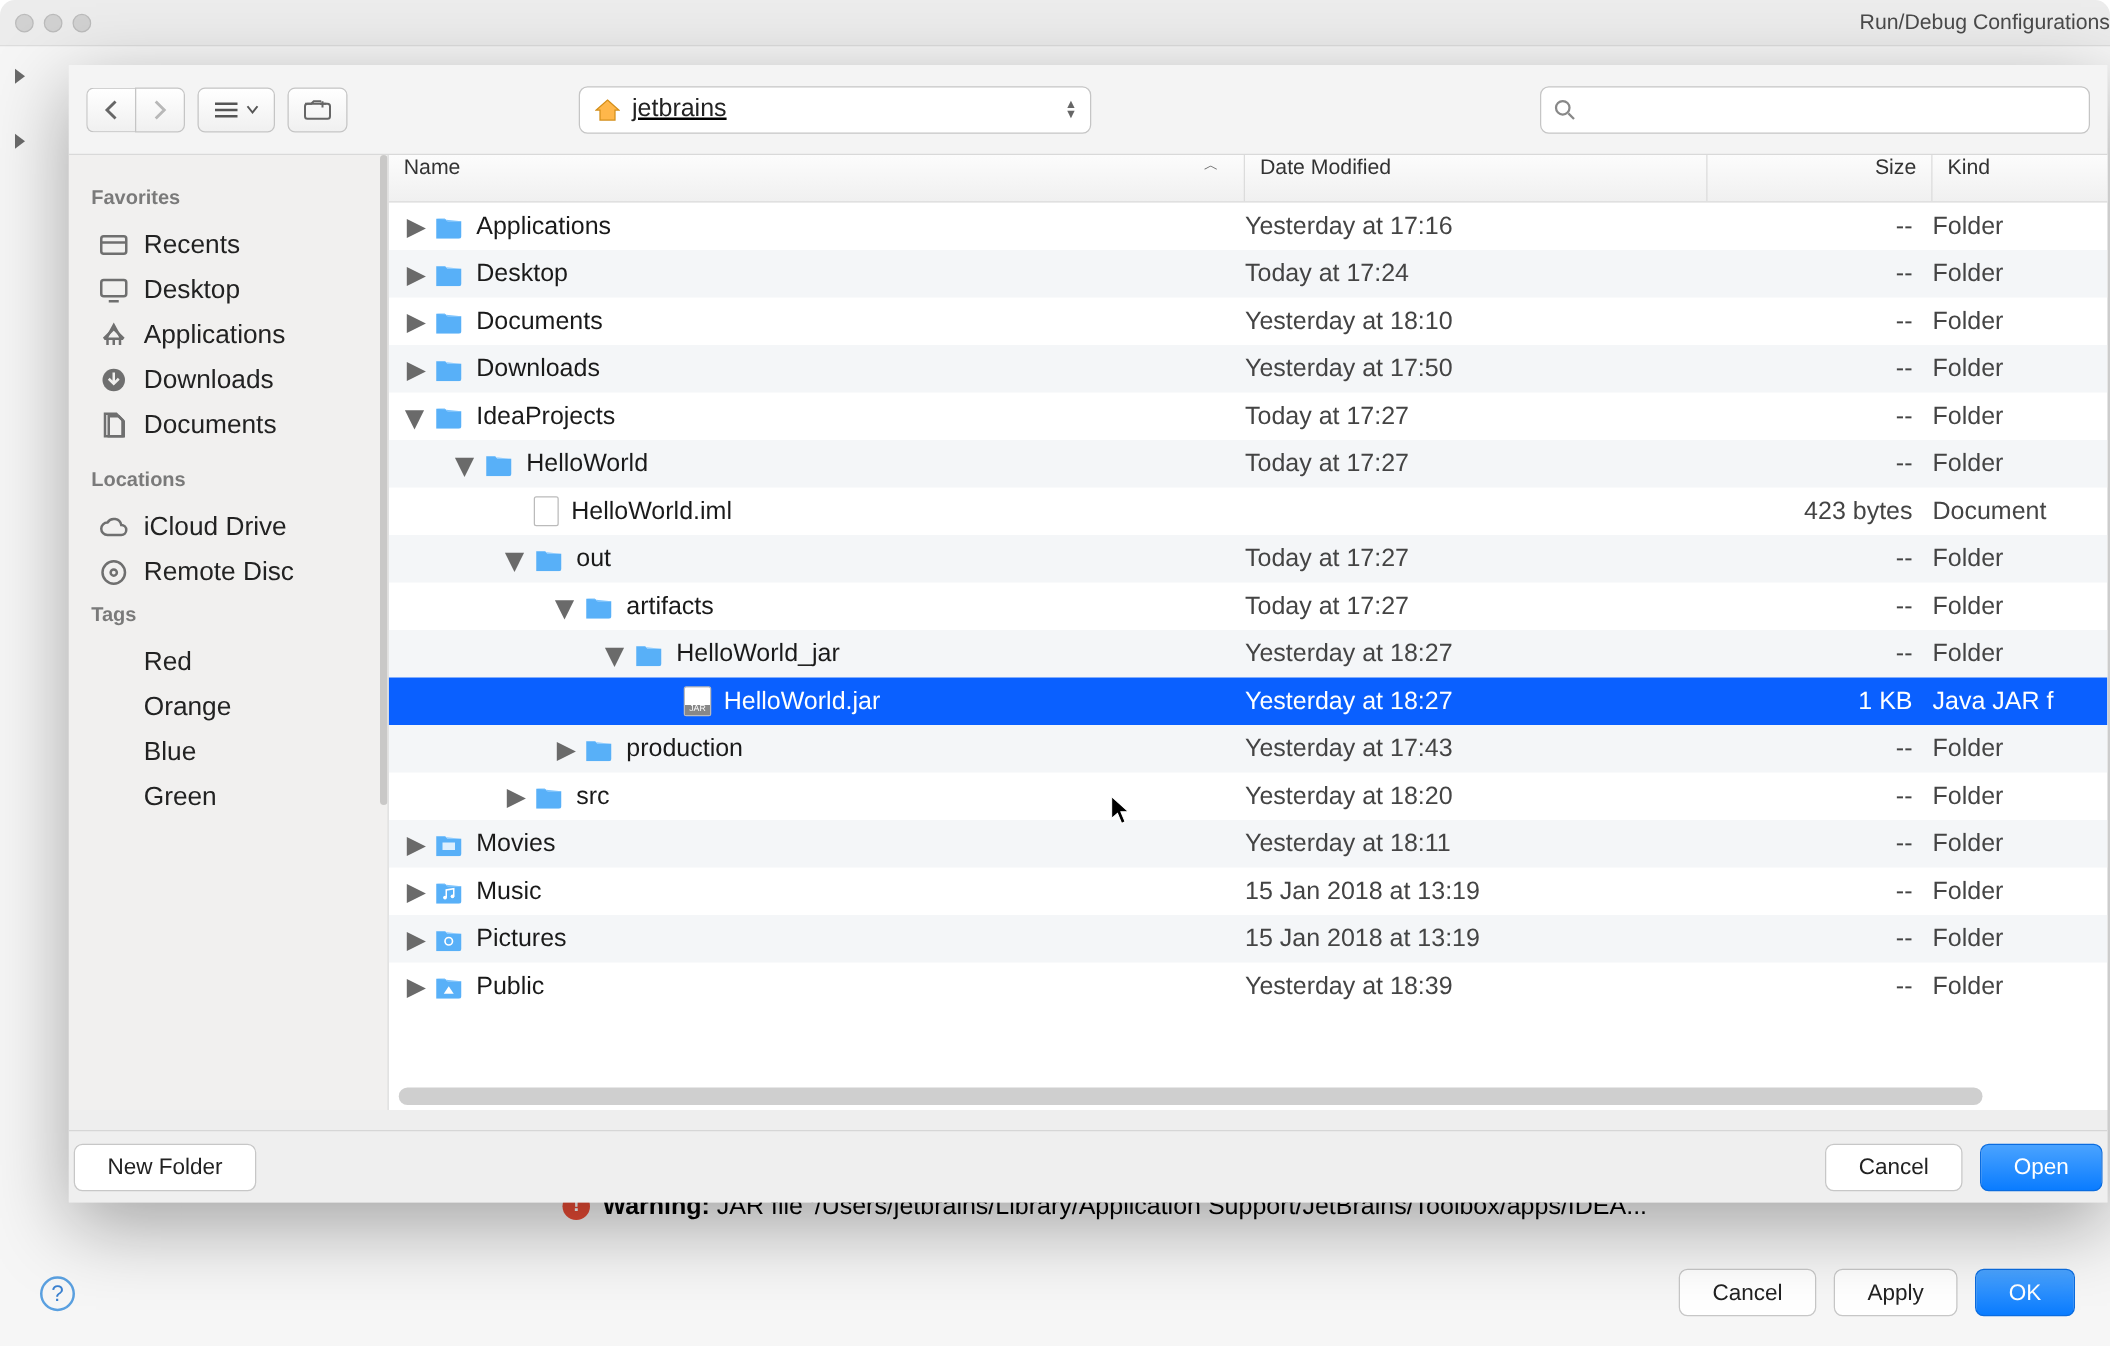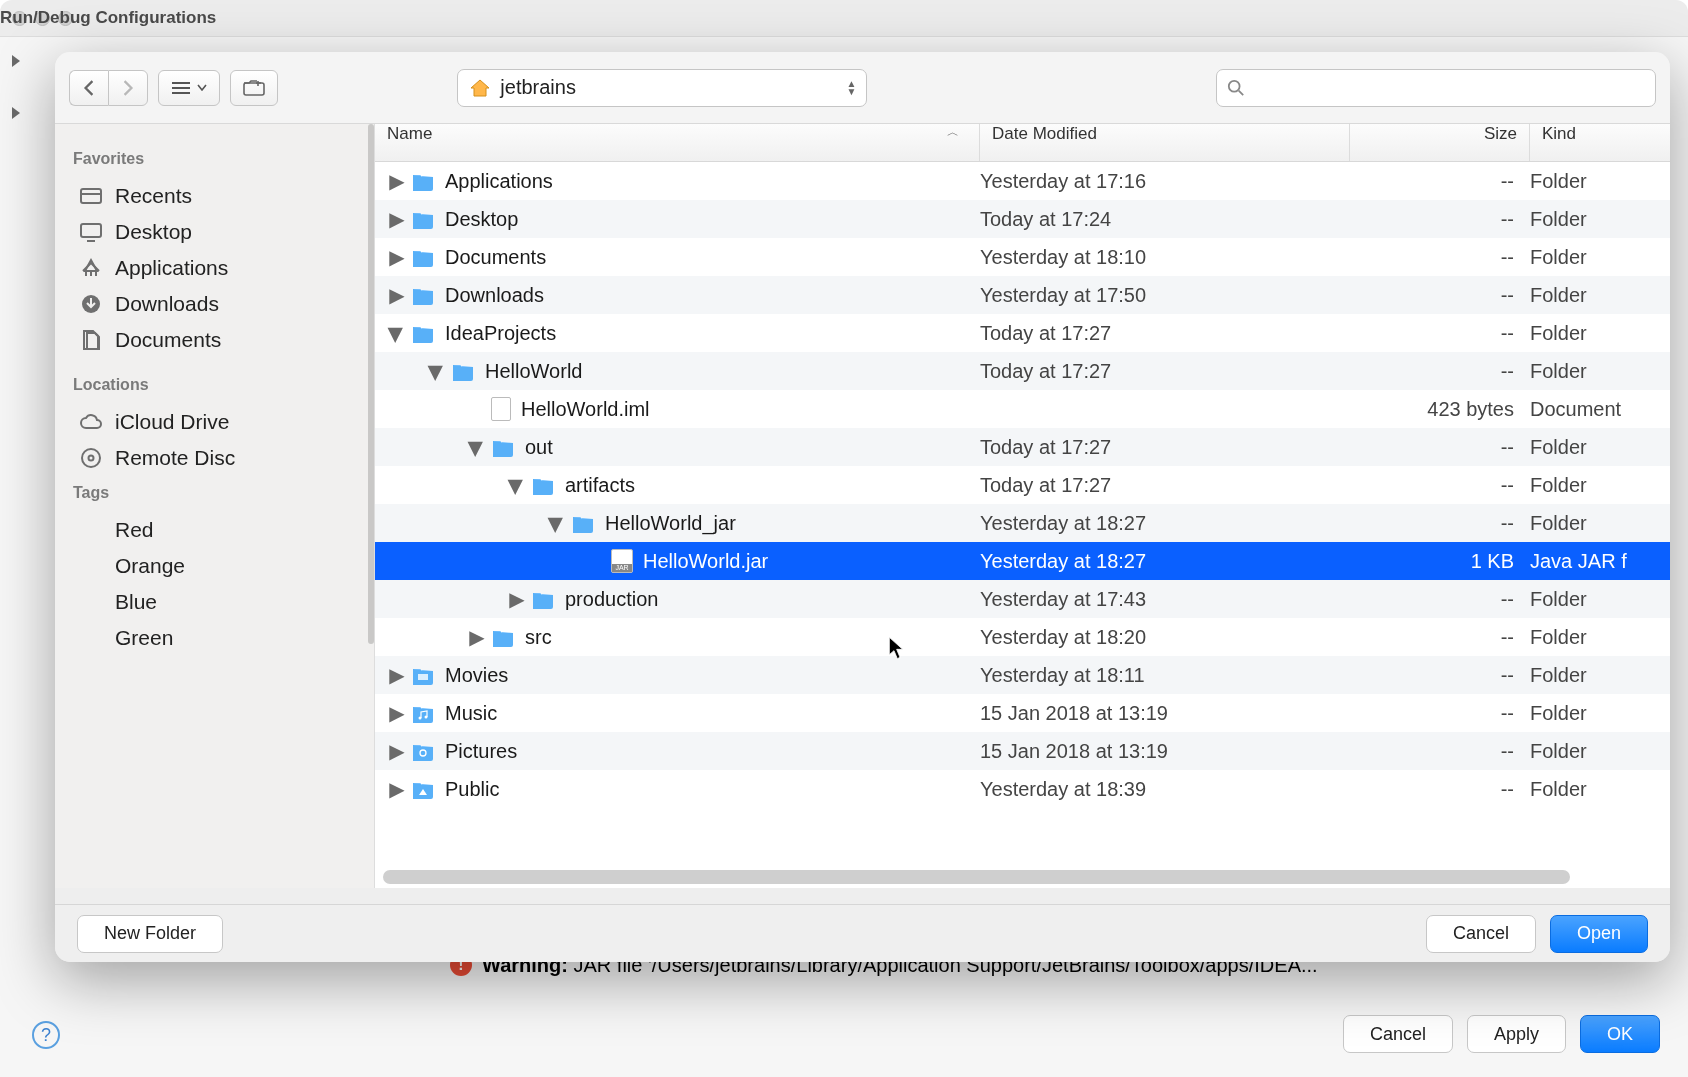--- a/index.html
+++ b/index.html
@@ -2,54 +2,54 @@
 <html><head>
 <meta charset="utf-8">
 <style>
 * { box-sizing: border-box; margin: 0; padding: 0; font-family: -apple-system, "Helvetica Neue", Arial, sans-serif; }
 body { background: #fff; width: 1688px; height: 1077px; overflow: hidden; position: relative; }
 
 
 .bg-window { position:absolute; inset:0; background:#ececec; border-radius:12px; }
 .bg-titlebar { height:36px; display:flex; align-items:center; padding:0 12px; gap:8px; }
 .traffic { width:15px; height:15px; border-radius:50%; background:#d1d1d1; border:1px solid #bbb; }
-.bg-title { position:absolute; left:0; right:0; text-align:left; font-size:17px; color:#4a4a4a; pointer-events:none;font-weight:bold; }
+.bg-title { position:absolute; left:0; right:0; text-align:right; font-size:17px; color:#4a4a4a; pointer-events:none; }
 .bg-body { position:absolute; top:36px; left:0; right:0; bottom:0; background:#f6f6f6; border-top:1px solid #ddd; }
 .bg-left { position:absolute; left:12px; top:18px; width:22px; }
 .bg-tri { width:0;height:0;border-top:6px solid transparent;border-bottom:6px solid transparent;border-left:8px solid #6a6a6a; margin-bottom:40px; }
 .bg-right-n { position:absolute; right:18px; top:55px; font-size:20px; color:#333; }
 
 .bg-warnbar { position:absolute; left:450px; right:32px; bottom:92px; height:40px; display:flex; align-items:center; gap:10px; font-size:20px; }
 .warn-icon { width:22px;height:22px;border-radius:50%;background:#e94b35;color:#fff;display:flex;align-items:center;justify-content:center;font-weight:bold;font-size:16px; }
 .bg-warnbar b { font-weight:700; }
 
 .bg-buttons { position:absolute; right:28px; bottom:24px; display:flex; gap:14px; }
 .btn { height:38px; padding:0 26px; border-radius:7px; border:1px solid #c7c7c7; background:#fff; font-size:18px; color:#222; display:flex; align-items:center; cursor:pointer; }
 .btn.primary { background:linear-gradient(#4aa3ff,#0a7cff); color:#fff; border:1px solid #0a6ce0; }
 
 .help { position:absolute; left:32px; bottom:28px; width:28px; height:28px; border-radius:50%; border:2px solid #5aa0e0; color:#3a80d0; font-size:18px; display:flex; align-items:center; justify-content:center; }
 
 
-.dialog { position:absolute; left:55px; top:52px; right:18px; height:910px; background:#eee; border-radius:15px; box-shadow:0 18px 60px rgba(0,0,0,.35); overflow:hidden; }
+.dialog { position:absolute; left:55px; top:52px; right:2px; height:910px; background:#eee; border-radius:0; box-shadow:0 18px 60px rgba(0,0,0,.35); overflow:hidden;text-decoration:underline; }
 
 .toolbar { height:72px; background:#f4f4f4; border-bottom:1px solid #d9d9d9; display:flex; align-items:center; padding:0 14px; gap:10px; }
 .tb-btn { height:36px; border:1px solid #c5c5c5; border-radius:6px; background:linear-gradient(#fff,#f0f0f0); display:flex; align-items:center; justify-content:center; padding:0 12px; font-size:18px; color:#555; cursor:pointer; }
 .tb-pair { display:flex; }
 .tb-pair .tb-btn:first-child { border-radius:6px 0 0 6px; border-right:none; }
 .tb-pair .tb-btn:last-child { border-radius:0 6px 6px 0; }
 .path-pop { flex:0 0 410px; margin-left:auto; margin-right:auto; height:38px; border:1px solid #c5c5c5; border-radius:7px; background:#fff; display:flex; align-items:center; padding:0 12px; gap:10px; font-size:20px; color:#222; position:relative; }
 .path-pop .updn { position:absolute; right:10px; display:flex; flex-direction:column; font-size:10px; color:#666; line-height:8px; }
 .home-icon { width:20px;height:18px; }
 .searchbox { width:440px; height:38px; border:1px solid #c5c5c5; border-radius:7px; background:#fff; display:flex; align-items:center; padding:0 10px; gap:8px; color:#888; margin-left:auto; }
 .searchbox svg{width:18px;height:18px;}
 .searchbox input { border:none; outline:none; flex:1; font-size:18px; }
 
 .main { position:absolute; top:72px; left:0; right:0; bottom:74px; display:flex; }
 
-.sidebar { width:320px; background:#f1f0ef; border-right:1px solid #ddd; padding:18px 18px 0 18px; overflow:hidden; position:relative; }
+.sidebar { width:256px; background:#f1f0ef; border-right:1px solid #ddd; padding:18px 18px 0 18px; overflow:hidden; position:relative; }
 .sb-sh { font-size:16px; color:#7a7a7a; font-weight:600; margin:8px 0 10px; }
 .sb-item { display:flex; align-items:center; gap:12px; height:36px; padding:0 6px; font-size:21px; color:#222; border-radius:5px; cursor:pointer; }
 .sb-item svg, .sb-item .ic { width:24px;height:22px; color:#6f6f6f; flex:none; }
 .tagdot { width:16px;height:16px;border-radius:50%; }
 
 .sb-scroll { position:absolute; right:0; top:0; width:6px; height:68%; background:#c9c8c7; border-radius:3px; }
 
 .browser { flex:1; display:flex; flex-direction:column; background:#fff; }
 .cols { height:38px; background:linear-gradient(#fcfcfc,#f0f0f0); border-bottom:1px solid #d8d8d8; display:flex; align-items:center; font-size:17px; color:#333; }
 .col { padding:0 12px; display:flex; align-items:flex-start; border-right:1px solid #dcdcdc; height:100%; }
@@ -72,21 +72,21 @@
 .disc { width:12px; display:inline-flex; justify-content:center; margin-right:8px; color:#6a6a6a; }
 .disc.open { transform:rotate(90deg); transform-origin:40% 55%; }
 .row.sel .disc { color:#fff; }
 .fld { width:24px;height:20px; margin-right:10px; flex:none; }
 .doc-ic { width:20px;height:24px;margin-right:10px;flex:none; border:1px solid #bbb; border-radius:2px; background:#fff; position:relative; }
 .jar-ic { width:22px;height:24px;margin-right:10px;flex:none; background:#fff; border:1px solid #bbb; border-radius:2px; position:relative; }
 .jar-ic::after{content:"JAR";position:absolute;bottom:0;left:0;right:0;font-size:7px;background:#888;color:#fff;text-align:center;line-height:8px;}
 
 .hscroll { position:absolute; left:8px; right:100px; bottom:4px; height:14px; background:#cfcfcf; border-radius:7px; }
 
-.footer { position:absolute; left:0; right:0; bottom:0; height:58px; background:#efefef; border-top:1px solid #d6d6d6; display:flex; align-items:center; padding:0 22px; gap:14px; }
+.footer { position:absolute; left:0; right:0; bottom:0; height:58px; background:#efefef; border-top:1px solid #d6d6d6; display:flex; align-items:center; padding:0 4px; gap:14px; }
 .footer .spacer { flex:1; }
 
 .cursor { position:absolute; left:832px; top:584px; font-size:22px; color:#000; pointer-events:none; }
 .cursor svg{width:18px;height:24px; filter:drop-shadow(0 0 1px #fff);}
 
 svg{display:block;}
 </style>
 </head>
 <body>
 

